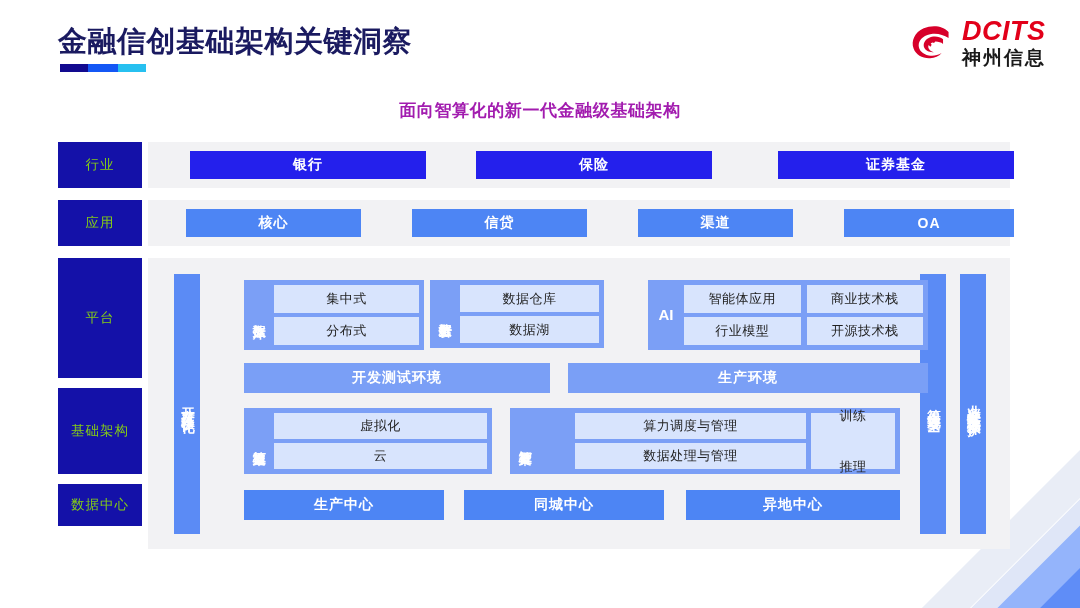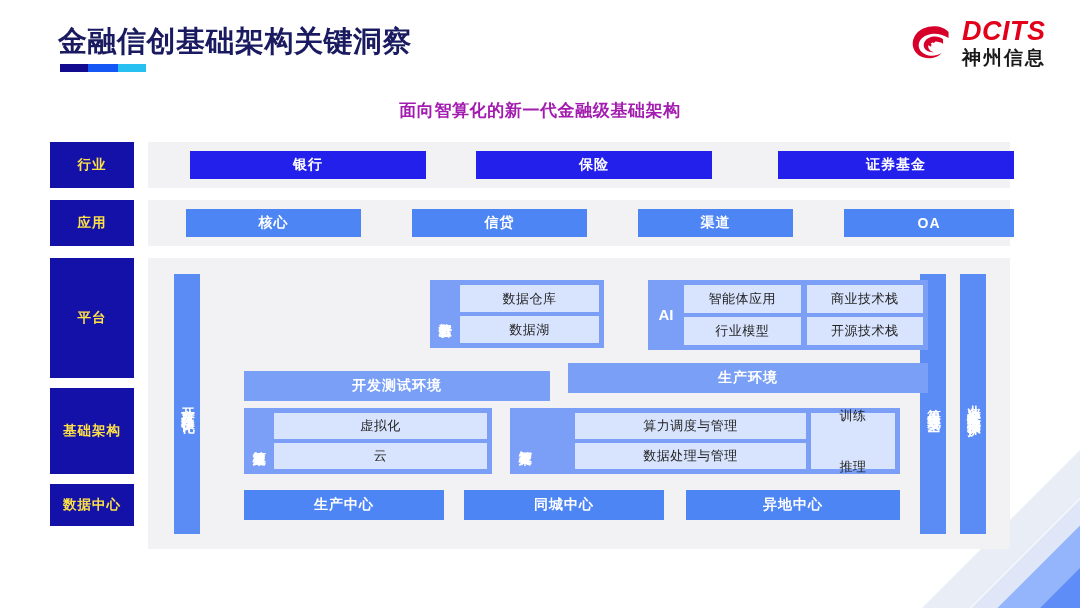--- a/index.html
+++ b/index.html
@@ -39,22 +39,22 @@
   .subtitle {
     position: absolute; left: 0; right: 0; top: 99px; text-align: center;
     font-size: 17px; font-weight: bold; color: #a21caf; letter-spacing: .6px;
   }
 
   
   #diagram { position: absolute; left: 46px; top: 142px; width: 964px; height: 425px; }
 
   
   .lab {
-    position: absolute; left: 4px; width: 84px;
-    background: #1411a8; color: #fde047; font-weight: bold; font-size: 13.5px;
+    position: absolute; left: 12px; width: 84px;
+    background: #1411a8; color: #84cc16; font-weight: normal; font-size: 13.5px;
     display: flex; align-items: center; justify-content: center; letter-spacing: 1px;
   }
 
   
   .panel { position: absolute; background: #f2f2f4; }
 
   .chip {
     display: flex; align-items: center; justify-content: center;
     color: #fff; font-weight: bold; letter-spacing: 1px;
   }
@@ -144,20 +144,27 @@
       <div class="chip chip-mid" style="position:absolute;left:696px;top:9px;width:170px;height:28px;">OA</div>
     </div>
 
     <div class="panel" style="left:102px;top:116px;width:862px;height:291px;">
 
       <div class="vbar" style="left:26px;top:16px;width:26px;height:260px;">开发运维一体化</div>
 
       <div class="vbar" style="left:772px;top:16px;width:26px;height:260px;">等保合规安全</div>
       <div class="vbar" style="left:812px;top:16px;width:26px;height:260px;">业务连续性及数据保护</div>
 
+      <div class="group" style="left:96px;top:22px;width:180px;height:70px;">
+        <div class="group-title">数据库</div>
+        <div class="group-cells">
+          <div class="cell">集中式</div>
+          <div class="cell">分布式</div>
+        </div>
+      </div>
 
       <div class="group" style="left:282px;top:22px;width:174px;height:68px;justify-content:center;">
         <div class="group-title">数据分析</div>
         <div class="group-cells">
           <div class="cell">数据仓库</div>
           <div class="cell">数据湖</div>
         </div>
       </div>
 
       <div class="group" style="left:500px;top:22px;width:280px;height:70px;">
@@ -167,21 +174,21 @@
             <div class="cell">智能体应用</div>
             <div class="cell">商业技术栈</div>
           </div>
           <div class="cellrow">
             <div class="cell">行业模型</div>
             <div class="cell">开源技术栈</div>
           </div>
         </div>
       </div>
 
-      <div class="bar chip-soft" style="position:absolute;left:96px;top:105px;width:306px;height:30px;margin-top:8px;">开发测试环境</div>
+      <div class="bar chip-soft" style="position:absolute;left:96px;top:105px;width:306px;height:30px;">开发测试环境</div>
       <div class="bar chip-soft" style="position:absolute;left:420px;top:105px;width:360px;height:30px;">生产环境</div>
 
       <div class="group" style="left:96px;top:150px;width:248px;height:66px;">
         <div class="group-title">通算框架</div>
         <div class="group-cells">
           <div class="cell">虚拟化</div>
           <div class="cell">云</div>
         </div>
       </div>
 

